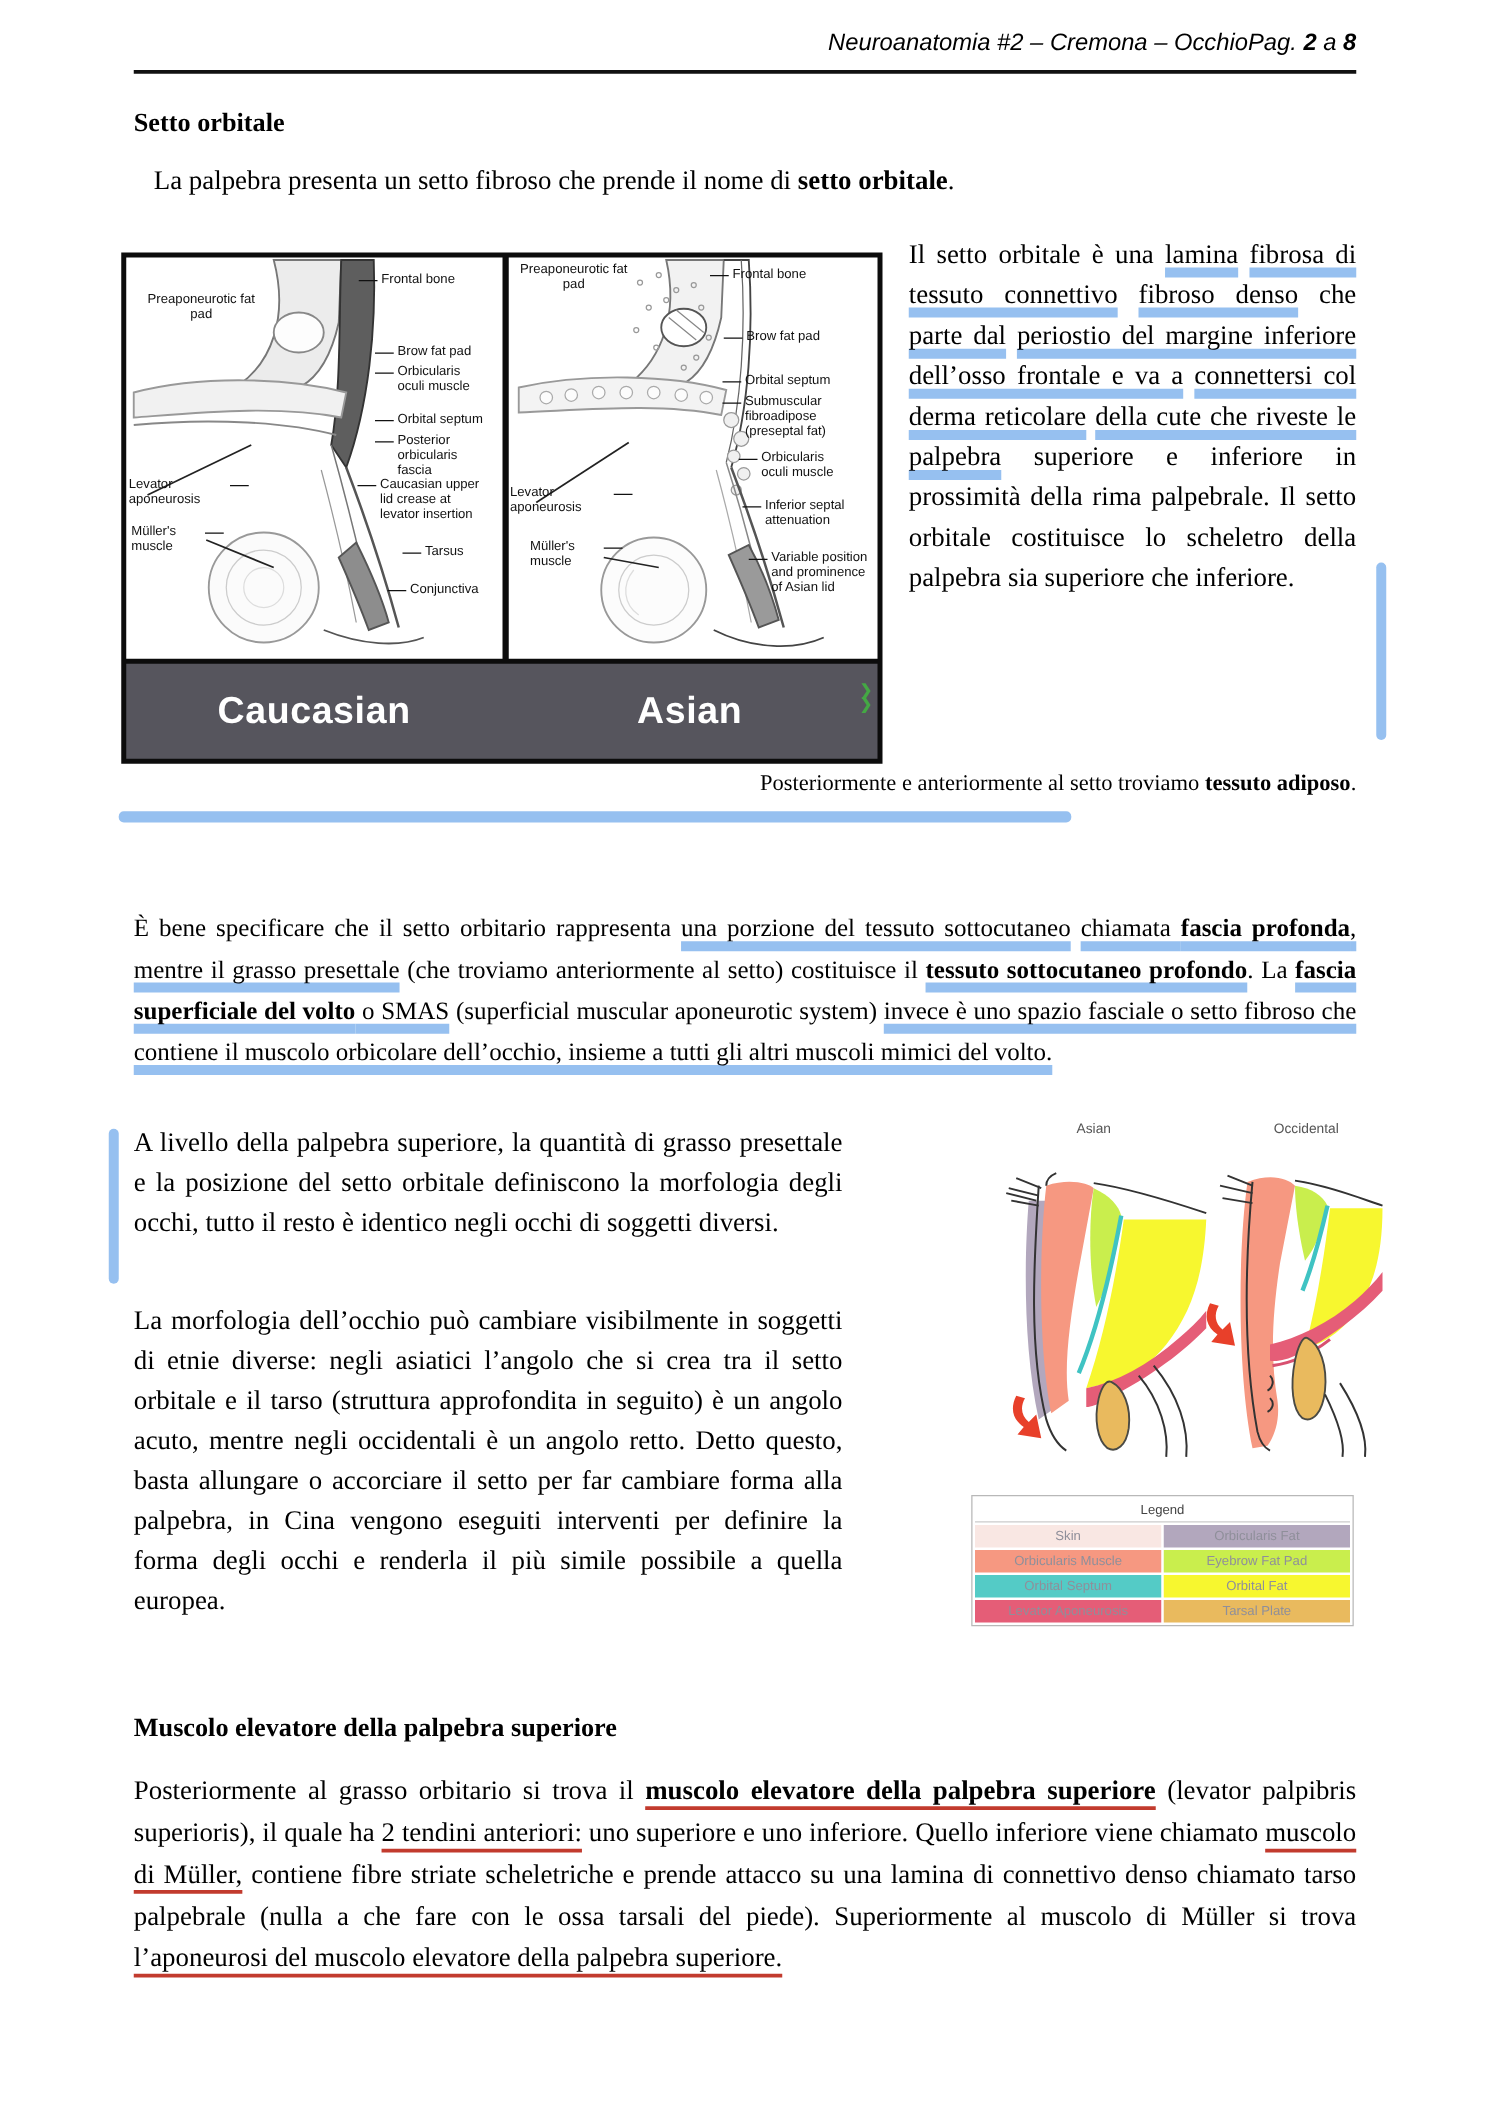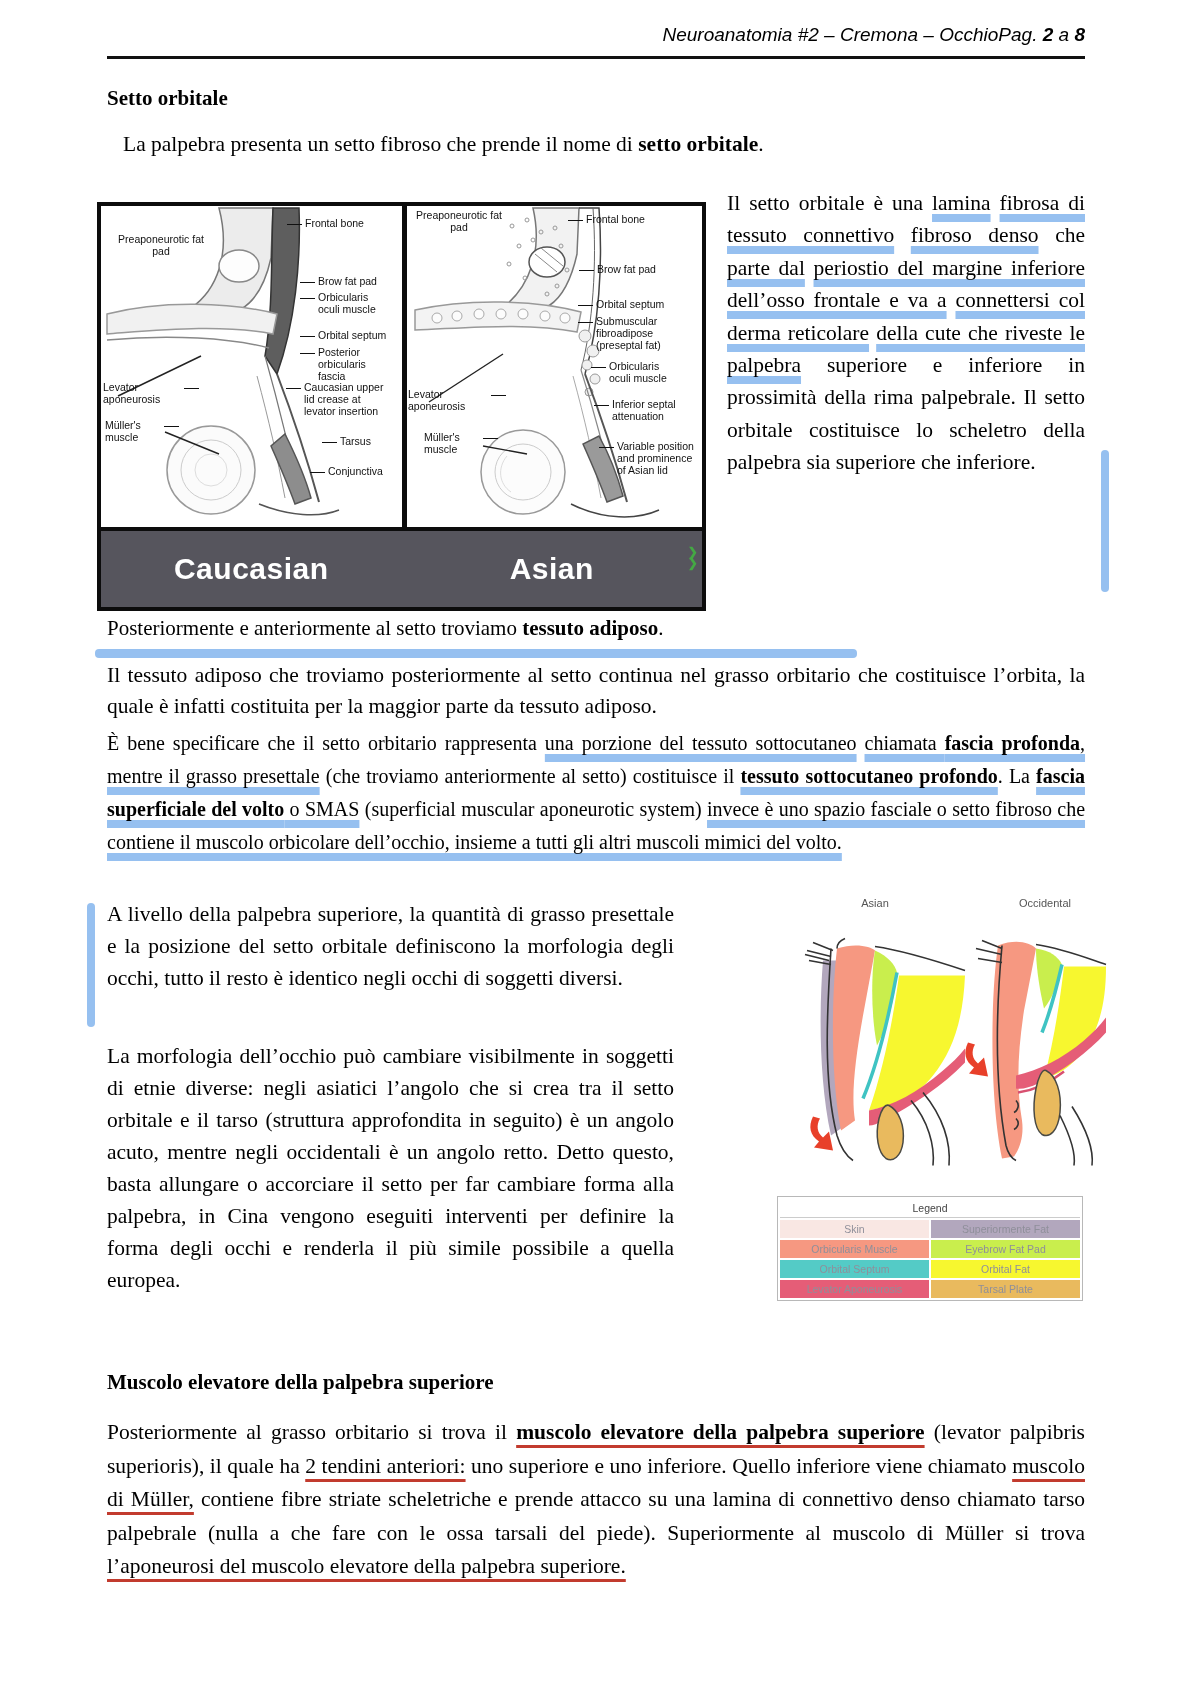--- a/index.html
+++ b/index.html
@@ -39,21 +39,21 @@
                 display:flex;color:#fff;font-family:"Liberation Sans",sans-serif;font-size:30px;
                 font-weight:600;letter-spacing:.5px;align-items:center;}
   #fig1-caption .half{flex:1;text-align:center;}
   #green-mark{position:absolute;right:2px;top:16px;color:#44a844;font-size:12px;line-height:11px;
               width:14px;text-align:center;font-weight:bold;}
 
   
   #col-setto{left:727px;top:187px;width:358px;font-size:21.5px;line-height:32.4px;}
   #bar-right{left:1101px;top:450px;width:8px;height:142px;background:#96c0f0;border-radius:4px;}
 
-  #p-post{left:107px;top:616px;width:978px;font-size:21px;}
+  #p-post{left:107px;top:616px;width:978px;font-size:18px;text-align:right;}
   #bar-under{left:95px;top:649px;width:762px;height:9px;background:#96c0f0;border-radius:4px;}
   #p-tessuto{left:107px;top:660px;width:978px;font-size:21.5px;line-height:31px;}
   #p-bene{left:107px;top:727px;width:978px;font-size:20px;line-height:33px;}
 
   #bar-left{left:87px;top:903px;width:8px;height:124px;background:#96c0f0;border-radius:4px;}
   #p-livello{left:107px;top:898px;width:567px;font-size:21.5px;line-height:32px;}
   #p-morfologia{left:107px;top:1040px;width:567px;font-size:21.5px;line-height:32px;}
 
   
   .fig2-label{position:absolute;top:897px;width:110px;text-align:center;color:#555;
@@ -188,21 +188,20 @@
       <span class="half">Asian</span>
       <span id="green-mark">❯<br>❯</span>
     </div>
   </div>
 
   <p id="col-setto" class="abs justify"><span>Il setto orbitale è una </span><span class="u-blue">lamina</span><span> </span><span class="u-blue">fibrosa di tessuto connettivo</span><span> </span><span class="u-blue">fibroso denso</span><span> che </span><span class="u-blue">parte dal</span><span> </span><span class="u-blue">periostio del margine inferiore</span><span> </span><span class="u-blue">dell’osso frontale e va a</span><span> </span><span class="u-blue">connettersi col derma reticolare</span><span> </span><span class="u-blue">della cute che riveste le palpebra</span><span> superiore e inferiore in prossimità della rima palpebrale. Il setto orbitale costituisce lo scheletro della palpebra sia superiore che inferiore.</span></p>
   <div id="bar-right" class="abs"></div>
 
   <p id="p-post" class="abs"><span>Posteriormente e anteriormente al setto troviamo </span><span class="b">tessuto adiposo</span><span>.</span></p>
   <div id="bar-under" class="abs"></div>
-  <p id="p-tessuto" class="abs justify"><span>Il tessuto adiposo che troviamo posteriormente al setto continua nel grasso orbitario che costituisce l’orbita, la quale è infatti costituita per la maggior parte da tessuto adiposo.</span></p>
   <p id="p-bene" class="abs justify"><span>È bene specificare che il setto orbitario rappresenta </span><span class="u-blue">una porzione del tessuto sottocutaneo</span><span> </span><span class="u-blue">chiamata </span><span class="b u-blue">fascia profonda</span><span class="u-blue">, mentre il grasso presettale</span><span> (che troviamo anteriormente al setto) costituisce il </span><span class="b u-blue">tessuto sottocutaneo profondo</span><span>. La </span><span class="b u-blue">fascia superficiale del volto</span><span class="u-blue"> o SMAS</span><span> (superficial muscular aponeurotic system) </span><span class="u-blue">invece è uno spazio fasciale o setto fibroso che</span><span> </span><span class="u-blue">contiene il muscolo orbicolare dell’occhio, insieme a tutti gli altri muscoli mimici del volto.</span></p>
 
   <div id="bar-left" class="abs"></div>
   <p id="p-livello" class="abs justify"><span>A livello della palpebra superiore, la quantità di grasso presettale e la posizione del setto orbitale definiscono la morfologia degli occhi, tutto il resto è identico negli occhi di soggetti diversi.</span></p>
   <p id="p-morfologia" class="abs justify"><span>La morfologia dell’occhio può cambiare visibilmente in soggetti di etnie diverse: negli asiatici l’angolo che si crea tra il setto orbitale e il tarso (struttura approfondita in seguito) è un angolo acuto, mentre negli occidentali è un angolo retto. Detto questo, basta allungare o accorciare il setto per far cambiare forma alla palpebra, in Cina vengono eseguiti interventi per definire la forma degli occhi e renderla il più simile possibile a quella europea.</span></p>
 
   <div id="fig2-asian-label" class="fig2-label">Asian</div>
   <div id="fig2-occ-label" class="fig2-label">Occidental</div>
 
   <svg id="fig2-asian" class="abs" viewBox="0 0 175 245">
@@ -245,21 +244,21 @@
 
   <table id="legend" class="abs">
     <thead>
       <tr>
           <th colspan="2">Legend</th>
         </tr>
     </thead>
     <tbody>
         <tr>
           <td style="background: rgb(249, 231, 227);">Skin</td>
-          <td style="background: rgb(178, 167, 189);">Superiormente Fat</td>
+          <td style="background: rgb(178, 167, 189);">Orbicularis Fat</td>
         </tr>
         <tr>
           <td style="background: rgb(246, 152, 129);">Orbicularis Muscle</td>
           <td style="background: rgb(201, 238, 77);">Eyebrow Fat Pad</td>
         </tr>
         <tr>
           <td style="background: rgb(84, 203, 198);">Orbital Septum</td>
           <td style="background: rgb(247, 247, 47);">Orbital Fat</td>
         </tr>
         <tr>

